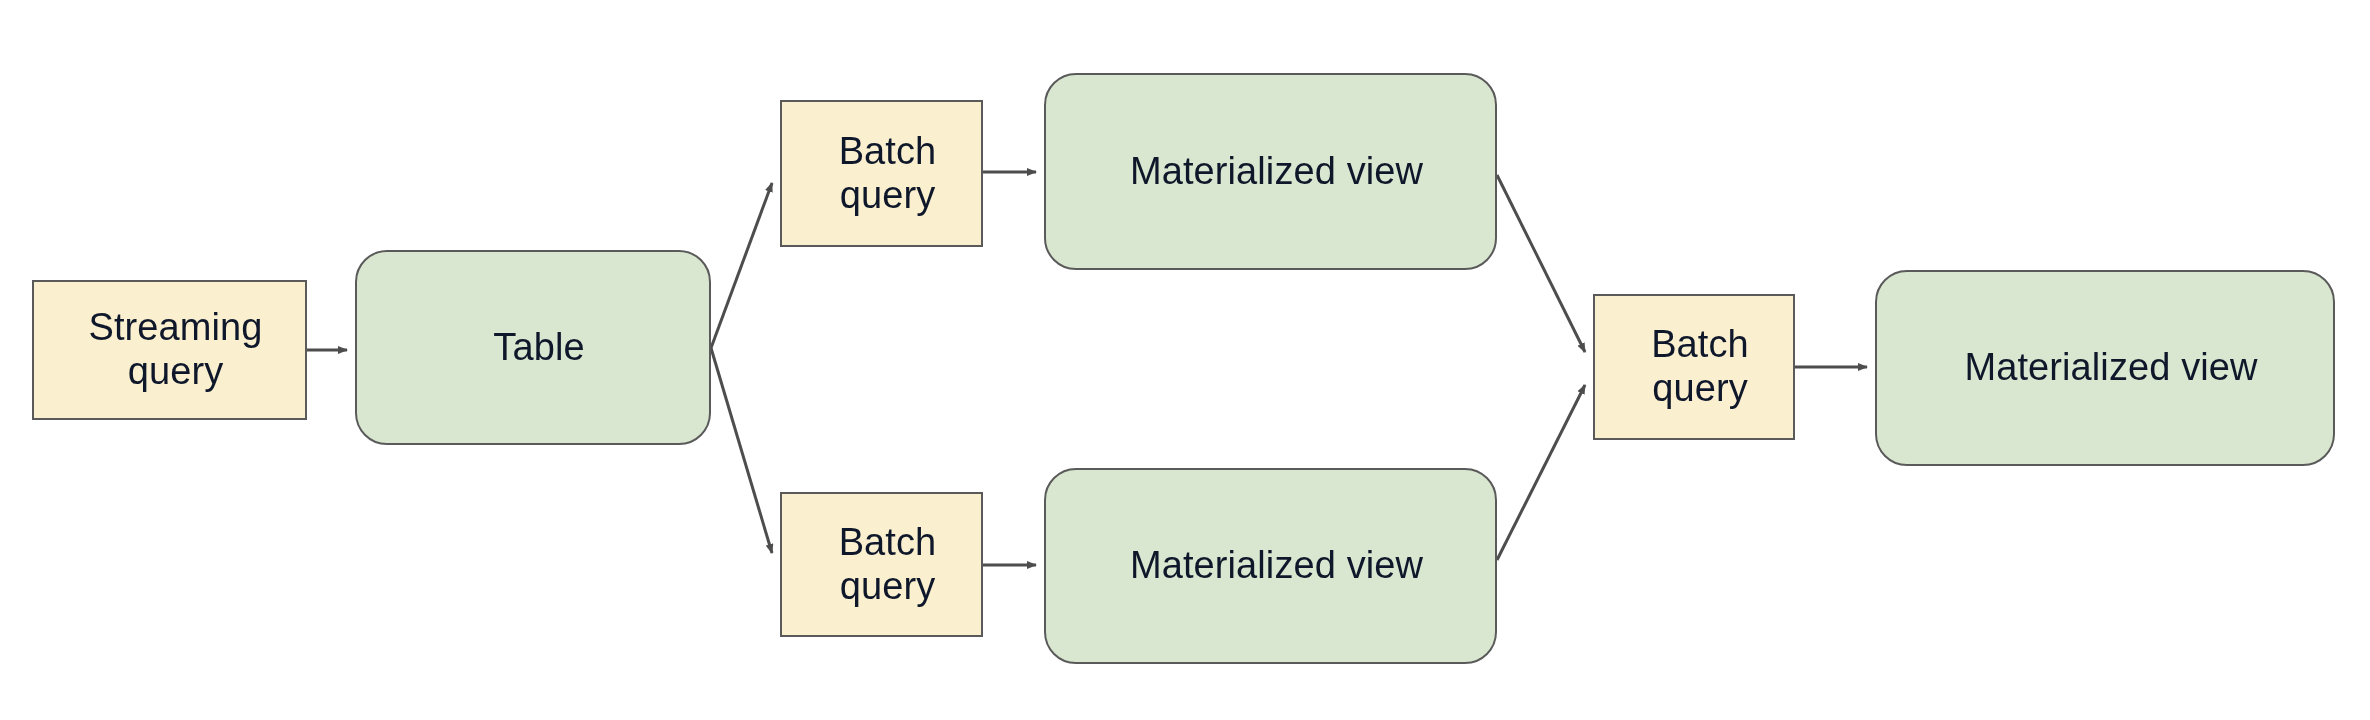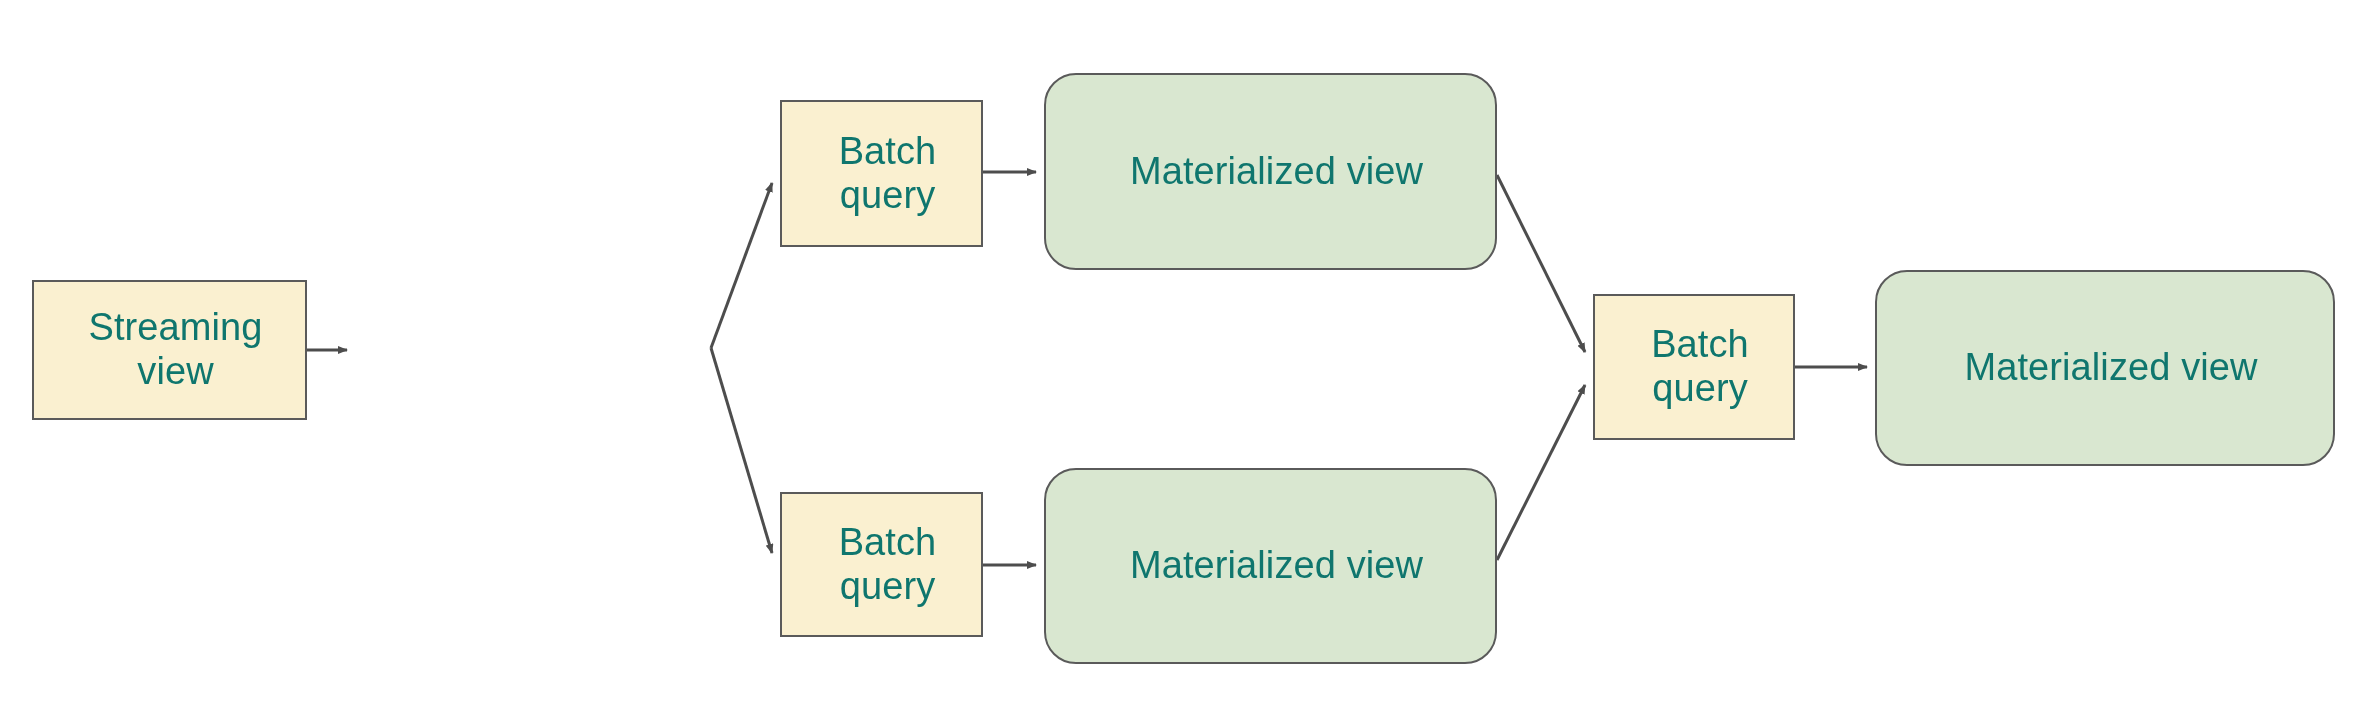--- a/index.html
+++ b/index.html
@@ -27,21 +27,21 @@
     pointer-events: none;
   }
   .node {
     position: absolute;
     box-sizing: border-box;
     display: flex;
     align-items: center;
     justify-content: center;
     text-align: center;
     border: 2px solid #5a5a5a;
-    color: #0f766e;
+    color: #0f172a;
     font-family: "Liberation Sans", sans-serif;
     font-size: 38px;
     line-height: 1.15;
     letter-spacing: 0.1px;
     z-index: 2;
     padding-left: 12px;
   }
   .node-label {
     display: block;
     white-space: pre-line;
@@ -74,23 +74,26 @@
         <line x1="983" y1="172" x2="1036" y2="172" marker-end="url(#arrowhead)"></line>
         <line x1="983" y1="565" x2="1036" y2="565" marker-end="url(#arrowhead)"></line>
         <line x1="1497" y1="175" x2="1585" y2="352" marker-end="url(#arrowhead)"></line>
         <line x1="1497" y1="560" x2="1585" y2="385" marker-end="url(#arrowhead)"></line>
         <line x1="1795" y1="367" x2="1867" y2="367" marker-end="url(#arrowhead)"></line>
       </g>
   </svg>
 
   <div class="node process" style="left: 32px; top: 280px; width: 275px; height: 140px; border-radius: 0px;">
     <span class="node-label">Streaming
-view</span>
+query</span>
   </div>
 
+  <div class="node store" style="left: 355px; top: 250px; width: 356px; height: 195px;">
+    <span class="node-label">Table</span>
+  </div>
 
   <div class="node process" style="left: 780px; top: 100px; width: 203px; height: 147px; border-radius: 0px;">
     <span class="node-label">Batch
 query</span>
   </div>
 
   <div class="node store" style="left: 1044px; top: 73px; width: 453px; height: 197px;">
     <span class="node-label">Materialized view</span>
   </div>
 

